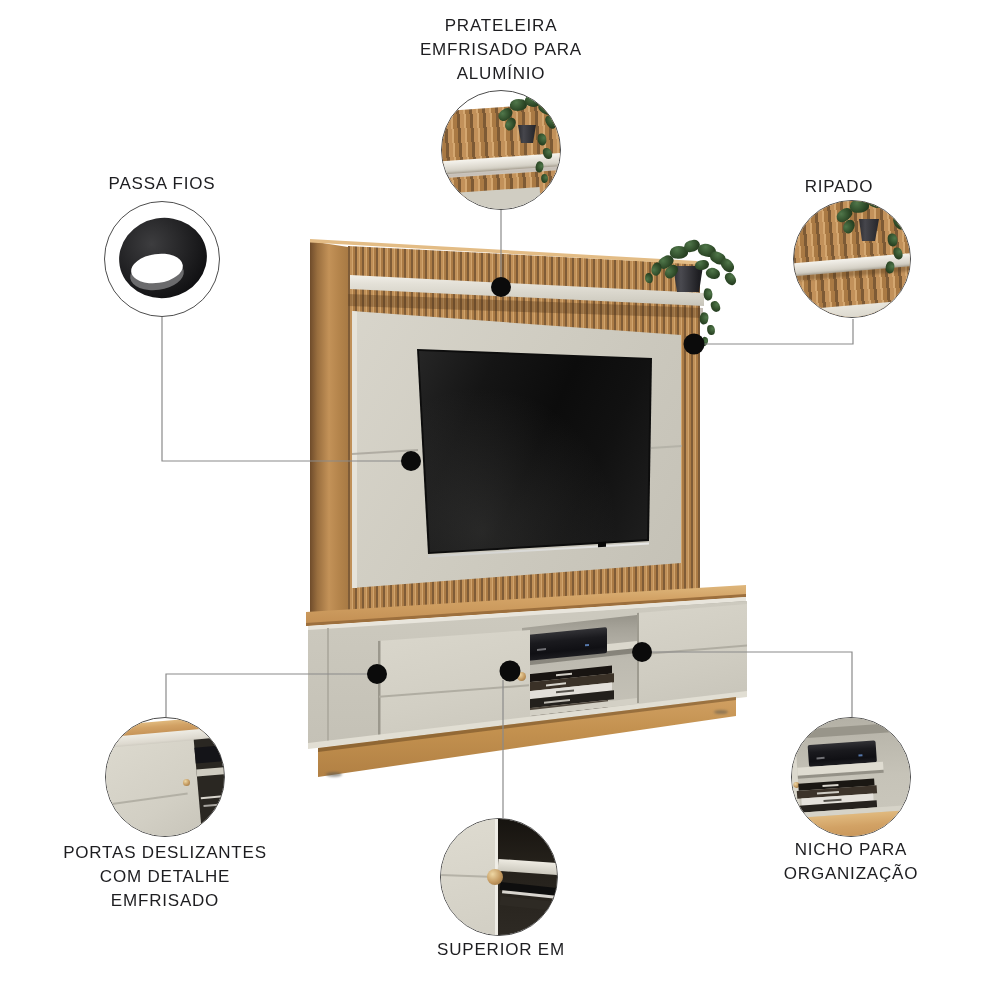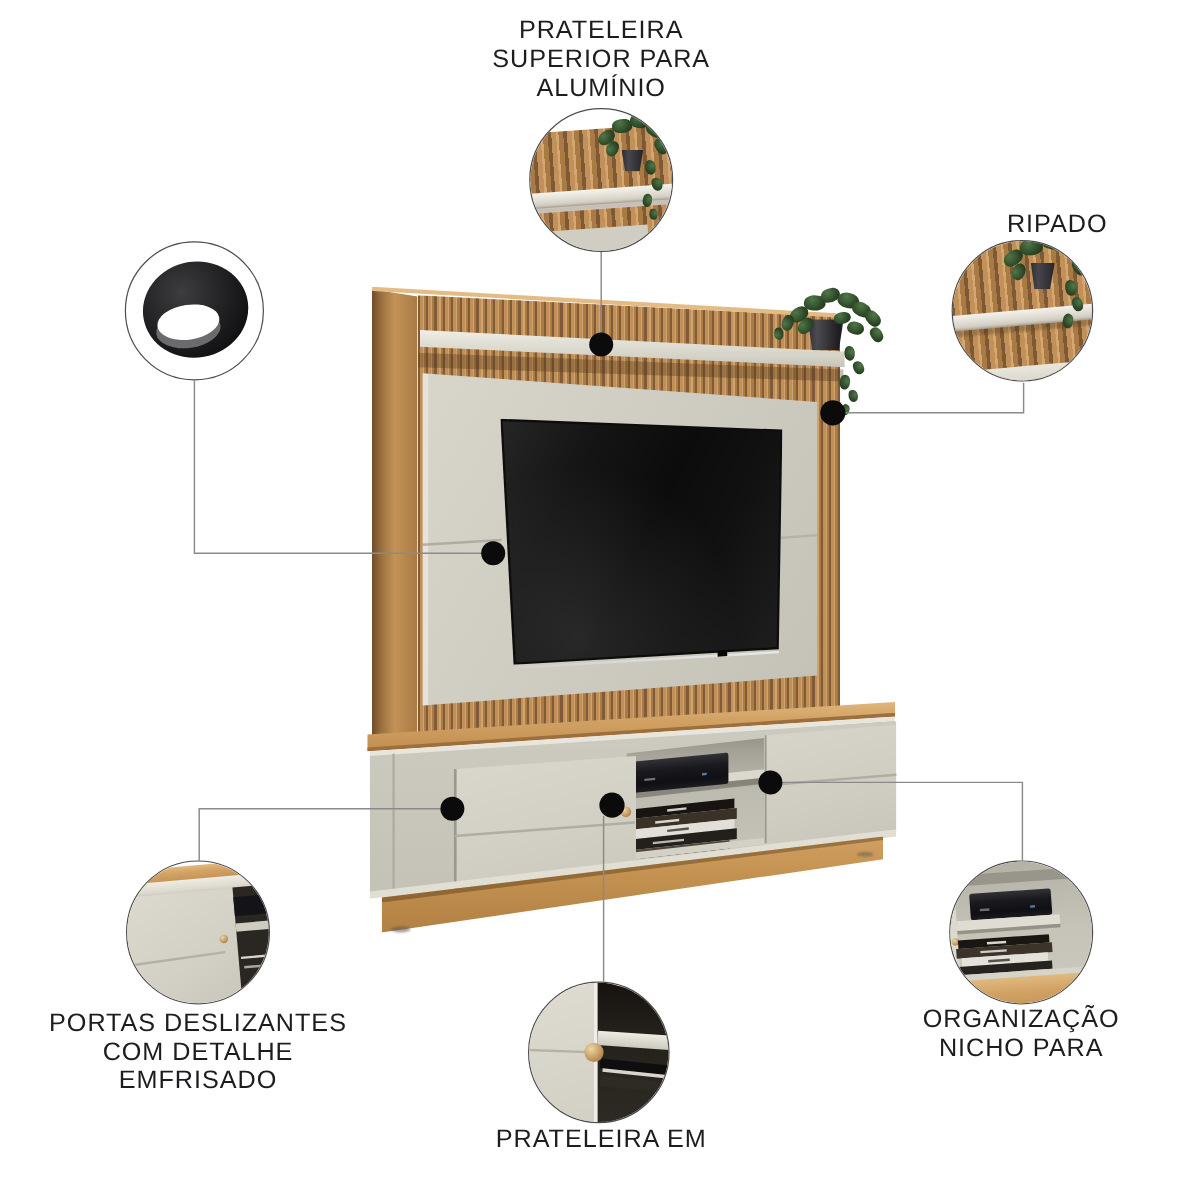--- a/index.html
+++ b/index.html
@@ -1,21 +1,21 @@
 <!DOCTYPE html>
 <html style="--text: #1d1d20; --line: #8a8a8a; --dot: #0b0b0b; --wood: #bf8c54; --wood-dark: #7f5c37; --panel-cream: #cdcabf; --shelf-cream: #d9d6cb; --tv-black: #0d0d0d; --plant-green: #2c4726; --knob-gold: #c39960; --background: #ffffff;"><head>
 <meta charset="utf-8">
 <style>
   html,body{margin:0;padding:0;background:#fff;}
   .stage{position:relative;width:1000px;height:1000px;background:#fff;overflow:hidden;
          font-family:"Liberation Sans",sans-serif;}
   .stage *{position:absolute;box-sizing:border-box;}
 
   
-  .label{color:var(--text,#1d1d20);font-size:21px;font-weight:500;letter-spacing:.8px;
+  .label{color:var(--text,#1d1d20);font-size:17px;font-weight:500;letter-spacing:.8px;
          line-height:24px;text-align:center;}
   .label div{position:static;}
 
   
   .circle{border-radius:50%;border:1px solid #4d4d4d;overflow:hidden;background:#fff;}
   .circle *{position:absolute;}
 
   
   svg.connectors{left:0;top:0;pointer-events:none;}
   svg.connectors path{stroke:var(--line,#8a8a8a);stroke-width:1.2;fill:none;}
@@ -189,21 +189,21 @@
     <circle cx="501" cy="287" r="10"></circle>
     <circle cx="411" cy="461" r="10"></circle>
     <circle cx="694" cy="344" r="10.5"></circle>
     <circle cx="377" cy="674" r="10"></circle>
     <circle cx="510" cy="671" r="10.5"></circle>
     <circle cx="642" cy="652" r="10"></circle>
   </svg>
 
   <div class="label" style="left:331px;top:14px;width:340px;">
     <div>PRATELEIRA</div>
-    <div>SUPERIOR PARA</div>
+    <div>EMFRISADO PARA</div>
     <div>ALUMÍNIO</div>
   </div>
   <div class="circle" style="left:441px;top:90px;width:120px;height:120px;">
     <div class="slats-zoom" style="left:-10px;top:16px;width:145px;height:54px;transform:rotate(-4deg);"></div>
     <div style="left:-10px;top:66px;width:145px;height:13px;transform:rotate(-4deg);
          background:linear-gradient(180deg,#f6f4ee,#ddd9cf 60%,#c6c3b8);"></div>
     <div style="left:-10px;top:78px;width:145px;height:6px;transform:rotate(-4deg);background:rgba(70,45,20,.3);filter:blur(1px);"></div>
     <div class="slats-zoom" style="left:-10px;top:83px;width:145px;height:22px;transform:rotate(-4deg);"></div>
     <div style="left:-16px;top:100px;width:115px;height:36px;transform:rotate(-4deg);background:#d0cdc2;"></div>
     <div style="left:50px;top:0px;width:70px;height:100px;">
@@ -215,28 +215,31 @@
       <div class="leaf" style="left:46px;top:12px;width:15px;height:11px;transform:rotate(45deg);"></div>
       <div class="leaf" style="left:52px;top:26px;width:14px;height:10px;transform:rotate(70deg);"></div>
       <div class="leaf" style="left:12px;top:28px;width:13px;height:10px;transform:rotate(-50deg);"></div>
       <div class="leaf" style="left:44px;top:44px;width:12px;height:9px;transform:rotate(95deg);"></div>
       <div class="leaf" style="left:50px;top:58px;width:11px;height:9px;transform:rotate(85deg);"></div>
       <div class="leaf" style="left:42px;top:72px;width:11px;height:8px;transform:rotate(110deg);"></div>
       <div class="leaf" style="left:48px;top:84px;width:9px;height:7px;transform:rotate(100deg);"></div>
     </div>
   </div>
 
+  <div class="label" style="left:42px;top:172px;width:240px;">
+    <div>PASSA FIOS</div>
+  </div>
   <div class="circle" style="left:104px;top:201px;width:116px;height:116px;">
     <div style="left:14px;top:16px;width:88px;height:80px;border-radius:50%;transform:rotate(-10deg);
          background:radial-gradient(circle at 40% 30%,#3d3d3f,#232325 45%,#101012 78%);"></div>
     <div style="left:25px;top:57px;width:54px;height:31px;border-radius:50%;transform:rotate(-8deg);background:#6b6b6d;"></div>
     <div style="left:26px;top:52px;width:52px;height:29px;border-radius:50%;transform:rotate(-8deg);background:#ffffff;"></div>
   </div>
 
-  <div class="label" style="left:761px;top:175px;width:240px;">
+  <div class="label" style="left:719px;top:175px;width:240px;">
     <div>RIPADO</div>
   </div>
   <div class="circle" style="left:793px;top:200px;width:118px;height:118px;">
     <div class="slats-zoom" style="left:-14px;top:-10px;width:150px;height:140px;transform:rotate(-5deg);"></div>
     <div style="left:-14px;top:57px;width:150px;height:13px;transform:rotate(-5deg);
          background:linear-gradient(180deg,#f4f2ec,#dcd8ce 60%,#c4c1b6);"></div>
     <div style="left:-14px;top:69px;width:150px;height:6px;transform:rotate(-5deg);background:rgba(70,45,20,.3);filter:blur(1px);"></div>
     <div style="left:-14px;top:104px;width:150px;height:20px;transform:rotate(-5deg);
          background:linear-gradient(180deg,#e9e6dd,#d2cfc4);"></div>
     <div style="left:40px;top:-6px;width:80px;height:90px;">
@@ -282,21 +285,21 @@
       <div style="left:0;top:42px;width:61px;height:12px;transform:rotate(4deg);
            background:linear-gradient(180deg,#eeebe2,#ccc9be);"></div>
       <div style="left:2px;top:66px;width:58px;height:8px;transform:rotate(6deg);background:#0e0e0e;"></div>
       <div style="left:4px;top:74px;width:54px;height:3px;transform:rotate(6deg);background:#d8d5cf;"></div>
       <div style="left:2px;top:80px;width:56px;height:9px;transform:rotate(6deg);background:#2e2a24;"></div>
     </div>
     <div style="left:0;top:56px;width:54px;height:1.8px;transform:rotate(2deg);background:#b5b2a7;"></div>
     <div class="gold" style="left:46px;top:50px;width:16px;height:16px;"></div>
   </div>
   <div class="label" style="left:351px;top:938px;width:300px;">
-    <div>PRATELEIRA EM</div>
+    <div>SUPERIOR EM</div>
   </div>
 
   <div class="circle" style="left:791px;top:717px;width:120px;height:120px;">
     <div style="left:-10px;top:-10px;width:140px;height:140px;transform:rotate(-4deg);
          background:linear-gradient(180deg,#b1aea3 0%,#c6c3b8 50%,#ccc9be 100%);">
       <div style="left:0;top:18px;width:140px;height:9px;background:#98958a;"></div>
       <div style="left:0;top:10px;width:16px;height:120px;background:#dcd9ce;"></div>
       <div class="gold" style="left:11px;top:70px;width:6px;height:6px;"></div>
       <div style="left:28px;top:34px;width:68px;height:22px;border-radius:2px;
            background:linear-gradient(180deg,#323236 0%,#1a1a1e 35%,#101014 75%,#1c1c20 100%);">
@@ -313,17 +316,17 @@
         </div>
       <div style="left:18px;top:87px;width:72px;height:7px;background:#e4e1db;">
           <div style="left:22px;top:3px;width:18px;height:1.5px;background:#55524c;"></div>
         </div>
       <div style="left:15px;top:94px;width:78px;height:7px;background:#26221e;"></div>
       <div style="left:0;top:101px;width:140px;height:5px;background:#d6d3c8;"></div>
       <div class="woodgrain" style="left:0;top:106px;width:140px;height:34px;"></div>
     </div>
   </div>
   <div class="label" style="left:701px;top:838px;width:300px;">
+    <div>NICHO PARA</div>
     <div>ORGANIZAÇÃO</div>
-    <div>NICHO PARA</div>
   </div>
 
 </div>
 
 </body></html>

